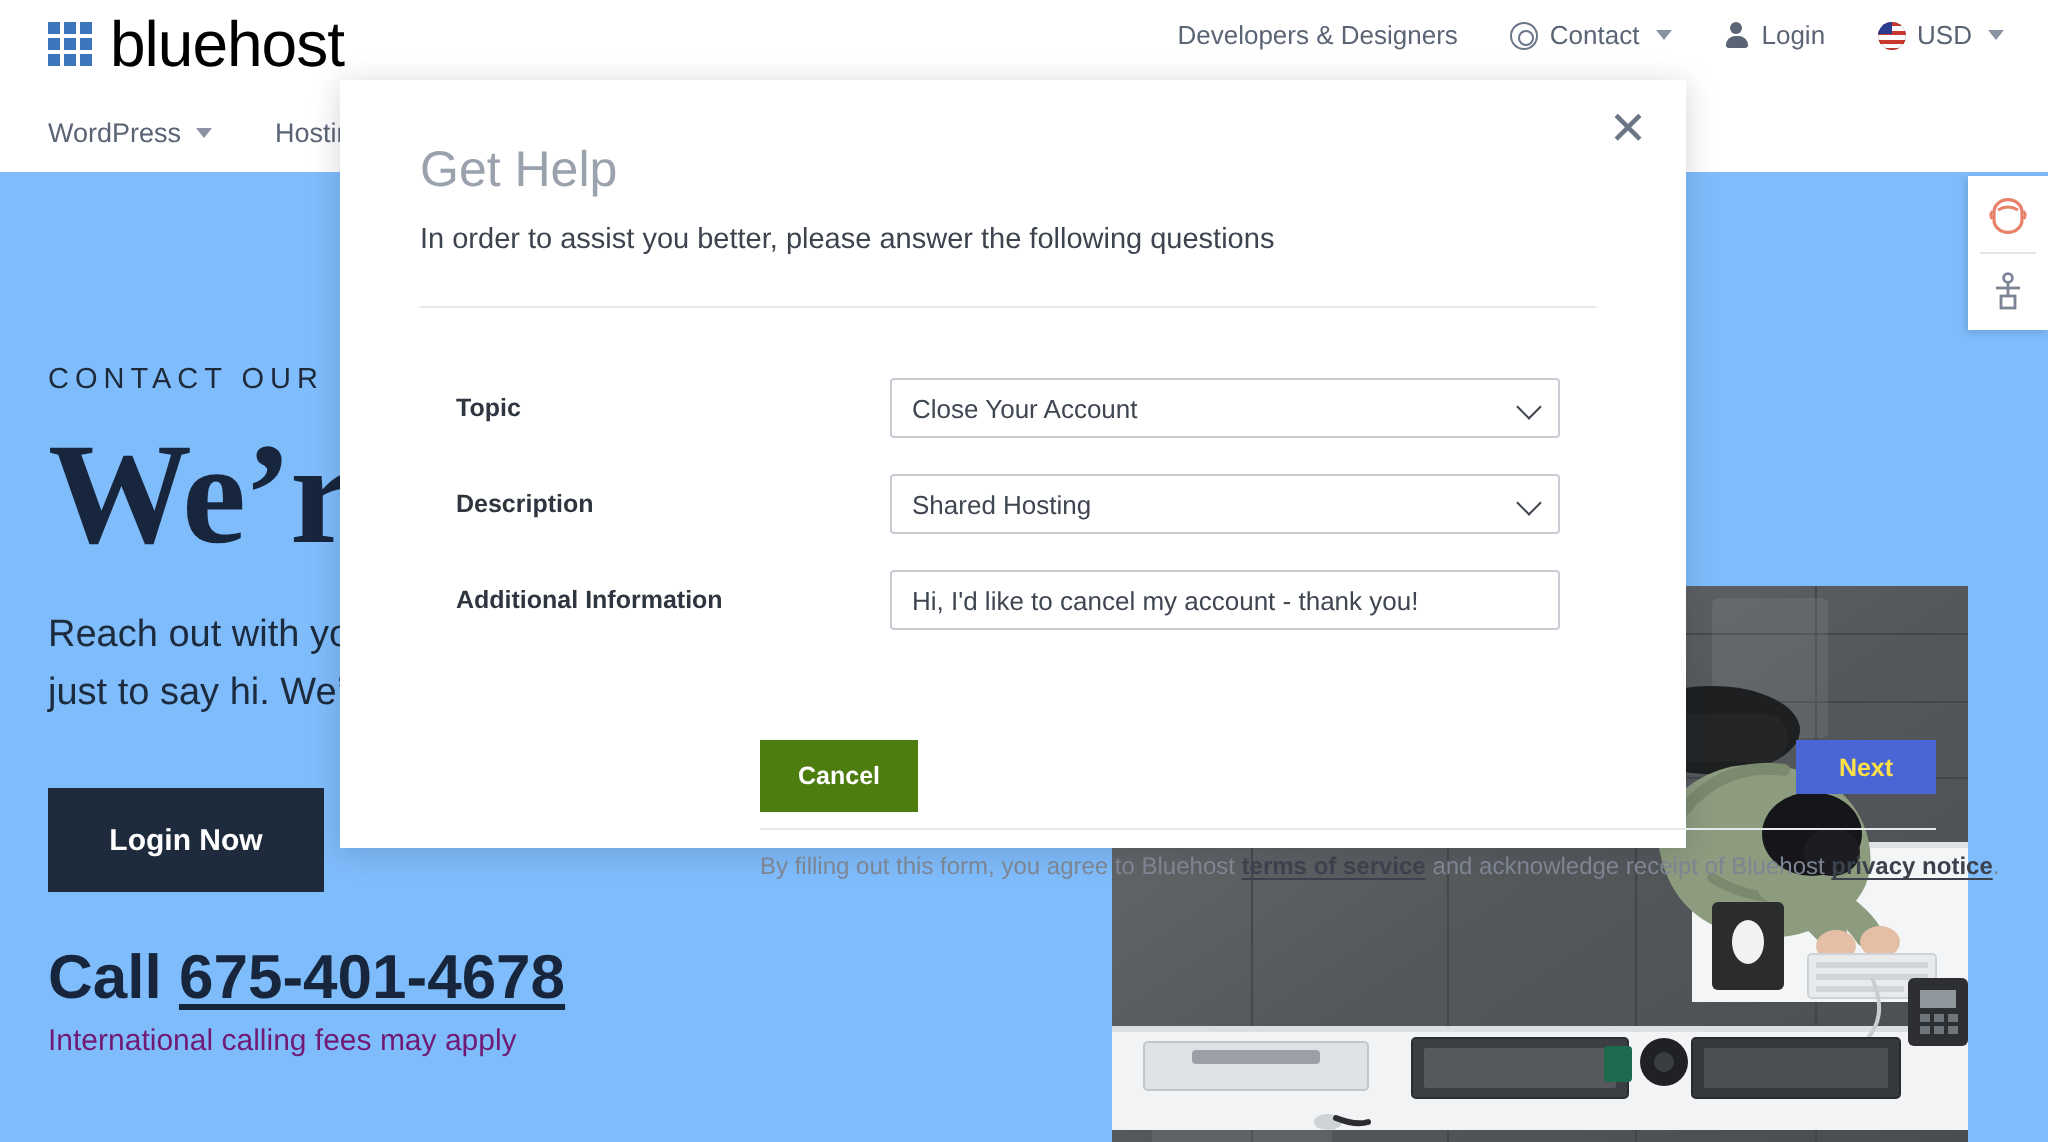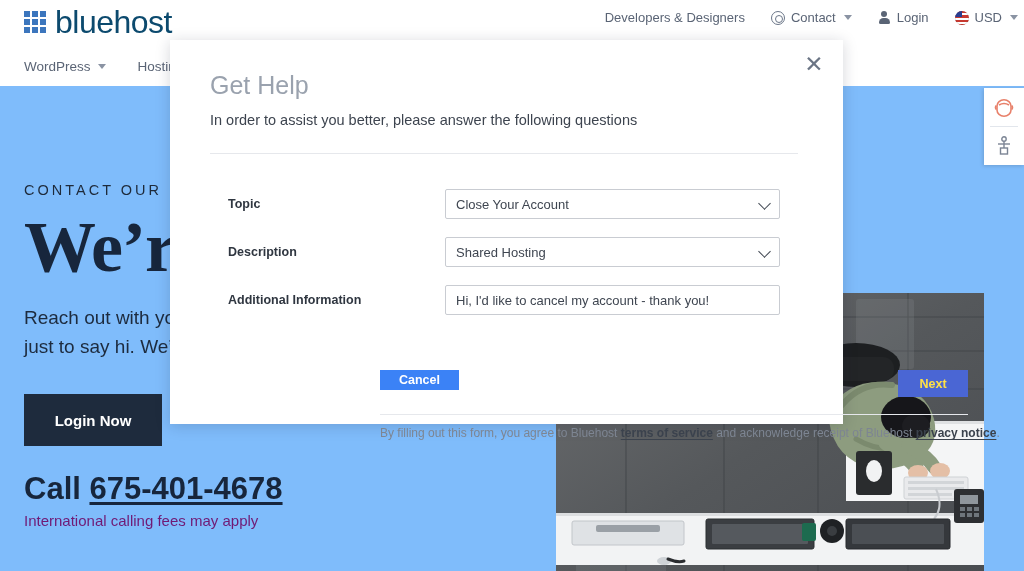--- a/index.html
+++ b/index.html
@@ -29,26 +29,26 @@
     display: flex; align-items: center; gap: 9px;
   }
   .logo-grid {
     display: grid;
     grid-template-columns: repeat(3, 6px);
     grid-template-rows: repeat(3, 6px);
     gap: 2px;
   }
   .logo-grid i { display: block; width: 6px; height: 6px; background: #3c76bd; }
   .logo-word {
-    font-size: 32px; color: #0c4a6e; letter-spacing: -0.5px;
+    font-size: 32px; color: #000000; letter-spacing: -0.5px;
     font-weight: 400; line-height: 1;
   }
 
   .header-right {
-    position: absolute; right: 6px; top: 10px;
+    position: absolute; right: 22px; top: 10px;
     display: flex; align-items: center; gap: 26px;
     font-size: 13px; color: #5a6475;
   }
   .hr-item { display: flex; align-items: center; gap: 6px; white-space: nowrap; }
   .caret {
     width: 0; height: 0;
     border-left: 4px solid transparent;
     border-right: 4px solid transparent;
     border-top: 5px solid #8a93a3;
     margin-left: 2px;
@@ -215,22 +215,22 @@
     position: absolute; right: 10px; top: 9px;
     width: 9px; height: 9px;
     border-right: 1.8px solid #3f4651;
     border-bottom: 1.8px solid #3f4651;
     transform: rotate(45deg);
     pointer-events: none;
   }
 
   .btn-cancel {
     position: absolute; left: 210px; top: 330px;
-    width: 79px; height: 20px;
-    background: #3b82f6; color: #ffffff;
+    width: 79px; height: 36px;
+    background: #4d7c0f; color: #ffffff;
     border: none; cursor: pointer;
     font-size: 12.5px; font-weight: 700;
     font-family: "Liberation Sans", sans-serif;
   }
   .btn-next {
     position: absolute; left: 728px; top: 330px;
     width: 70px; height: 27px;
     background: #4a66d4; color: #fde047;
     border: none; cursor: pointer;
     font-size: 12.5px; font-weight: 700;

